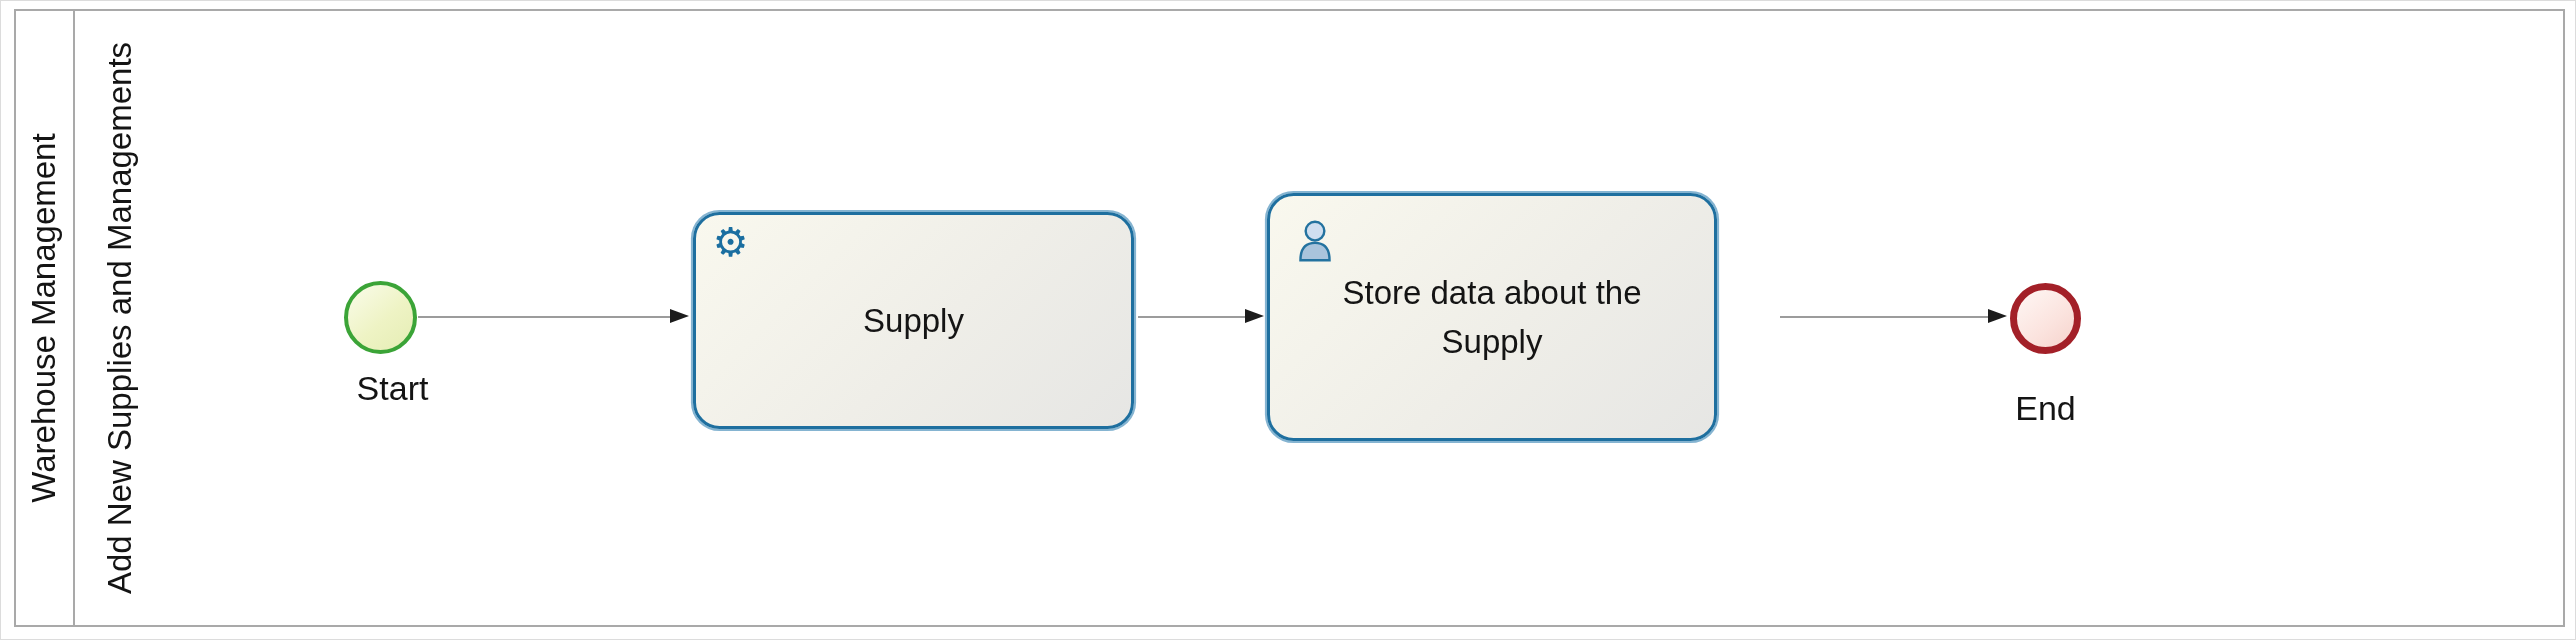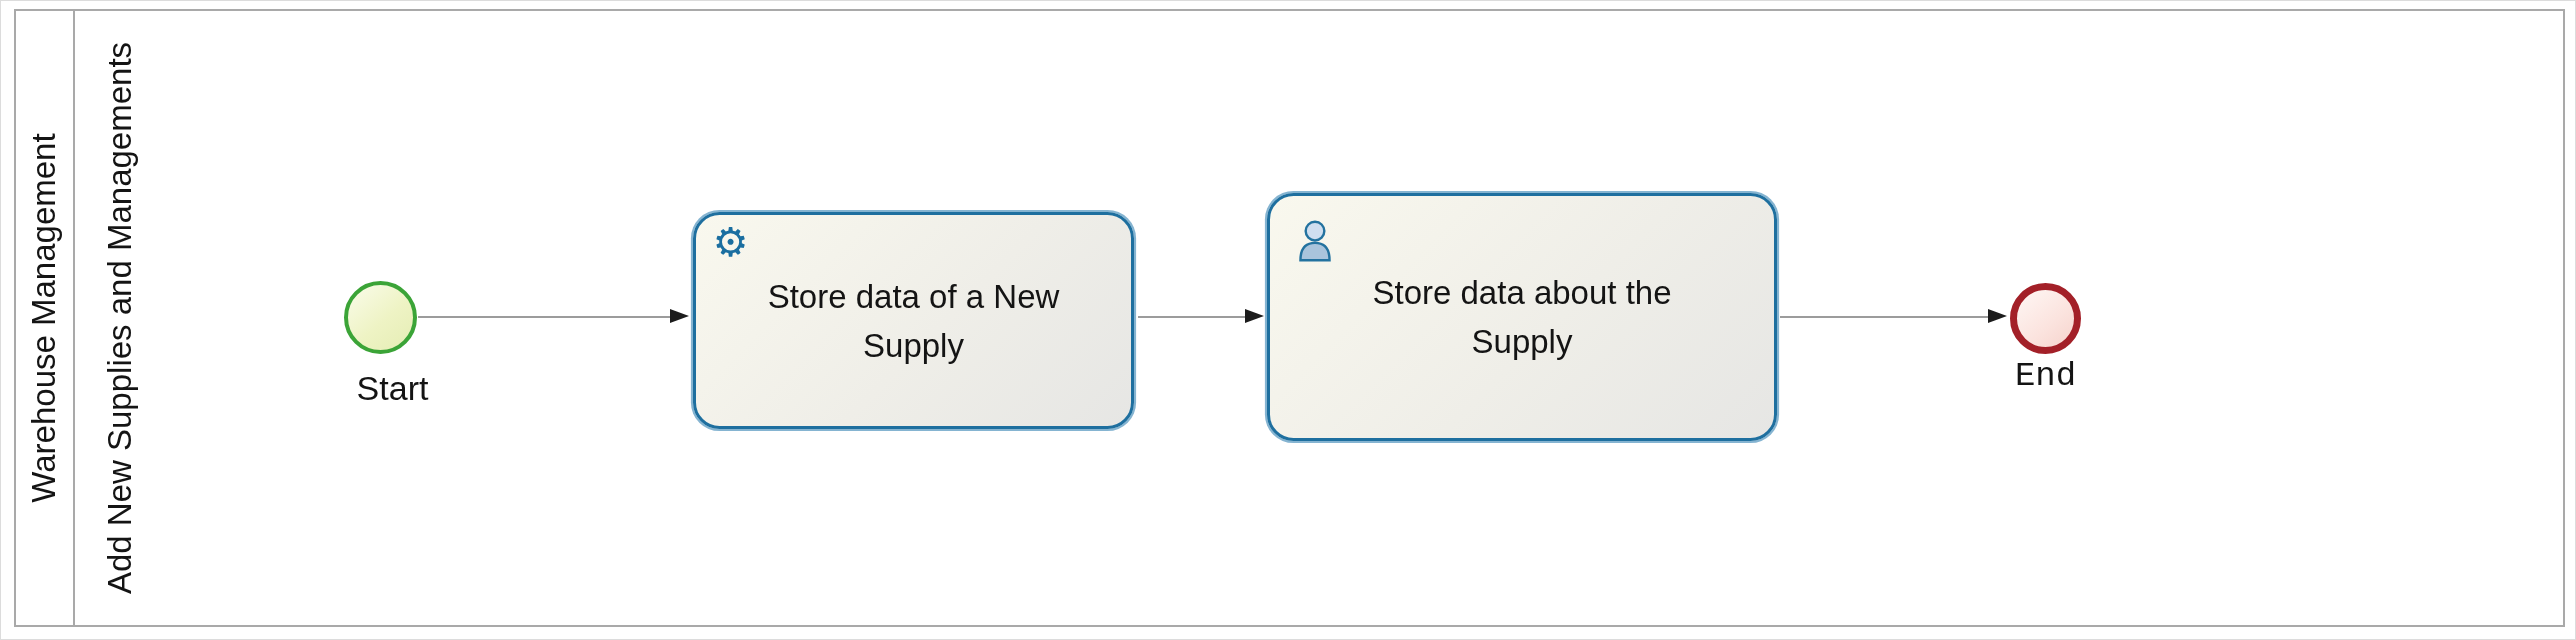--- a/index.html
+++ b/index.html
@@ -37,21 +37,21 @@
   .end-event {
     left:2009px; top:282px; width:71px; height:71px;
     border:7px solid #a32028;
     background:linear-gradient(140deg,#fef4f1 10%,#fbe3de 60%,#f6d3cc 100%);
   }
   .event-label {
     position:absolute; width:153px; text-align:center;
     font-size:34px; color:#141414;
   }
   .start-label { left:315px; top:368px; }
-  .end-label   { left:1968px; top:356px;font-family:Liberation Mono, monospace; }
+  .end-label   { left:1968px; top:388px; }
 
   .flow { position:absolute; height:2.1px; background:#9c9c9c; }
   .flow-1 { left:417px;  top:315px; width:254px; }
   .flow-2 { left:1137px; top:315px; width:109px; }
   .flow-3 { left:1779px; top:315px; width:210px; }
   .arrowhead {
     position:absolute; width:0; height:0;
     border-top:7.7px solid transparent; border-bottom:7.7px solid transparent;
     border-left:19.5px solid #1c1c1c;
   }
@@ -60,21 +60,21 @@
   .arrow-3 { left:1987px; top:308px; }
 
   .task {
     position:absolute; border-radius:26.5px;
     border:3.5px solid #1e6f9f;
     box-shadow:0 0 0 2.1px #85b4d1;
     background:linear-gradient(135deg,#f9f8ee 0%,#efeee8 55%,#e6e6e4 100%);
     display:flex; align-items:center; justify-content:center;
   }
   .task-1 { left:692px;  top:211px; width:441px; height:217px; }
-  .task-2 { left:1266px; top:192px; width:510px; height:248px; }
+  .task-2 { left:1266px; top:192px; width:450px; height:248px; }
   .task-text {
     text-align:center; font-size:33px; line-height:49px; color:#141414;
     padding:0 21px;
   }
   .task-text span { display:block; }
 
   .gear-glyph {
     position:absolute; left:16.7px; top:7px;
     font-family:"DejaVu Sans", sans-serif;
     font-size:40px; line-height:40px; color:#1a6ea0;
@@ -95,21 +95,20 @@
 
   <div class="event-circle start-event"></div>
   <div class="event-label start-label">Start</div>
 
   <div class="flow flow-1"></div>
   <div class="arrowhead arrow-1"></div>
 
   <div class="task task-1">
     <span class="gear-glyph">⚙</span>
     <div class="task-text">
-      <span>Store data of a New</span>
       <span>Supply</span>
     </div>
   </div>
 
   <div class="flow flow-2"></div>
   <div class="arrowhead arrow-2"></div>
 
   <div class="task task-2">
     <svg class="person-svg" width="36" height="43" viewBox="0 0 52 62">
       <circle cx="26" cy="16" r="13.5" fill="#cfdef0" stroke="#23729f" stroke-width="3.5"></circle>

